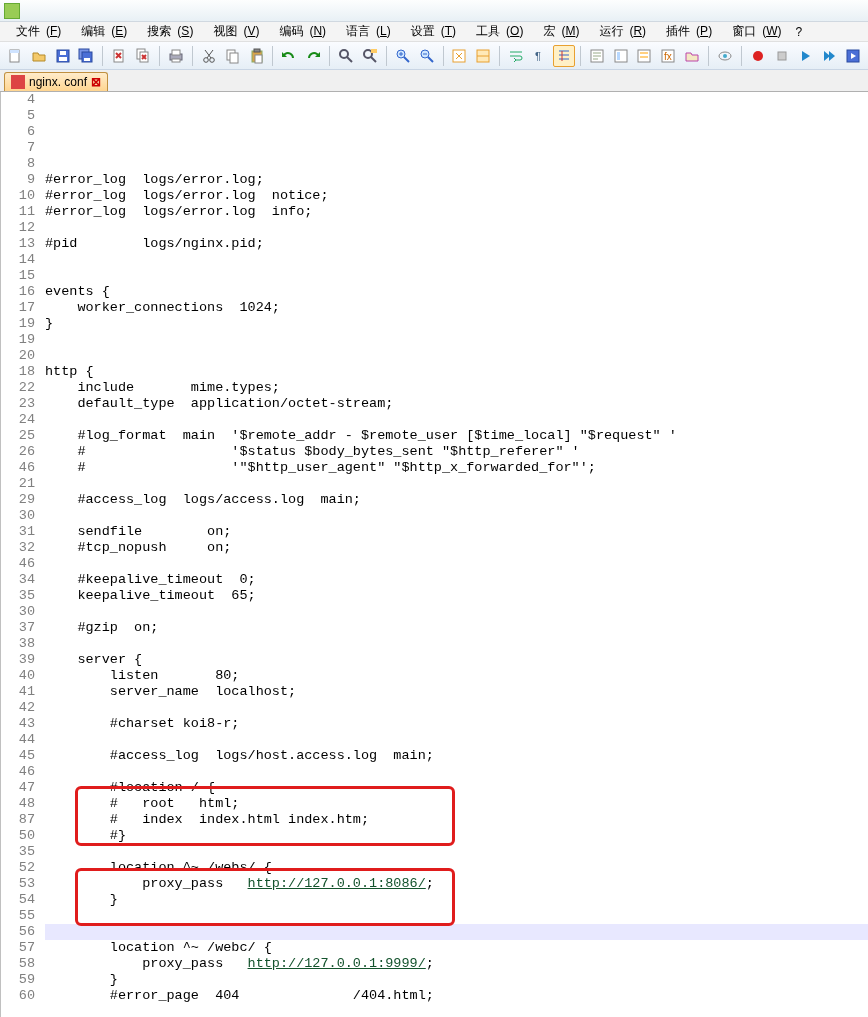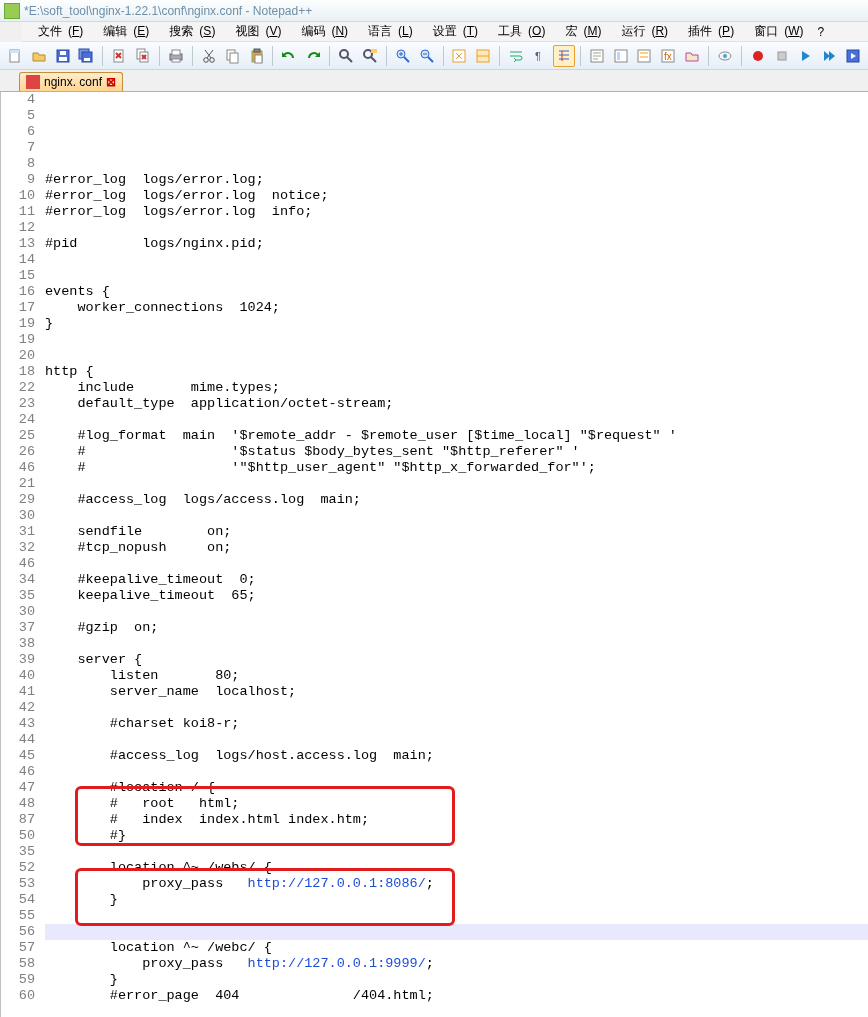--- a/index.html
+++ b/index.html
@@ -1,45 +1,44 @@
 <!DOCTYPE html>
 <html><head>
 <meta charset="utf-8">
 <style>
 * { margin: 0; padding: 0; box-sizing: border-box; }
 body { font-family: "Microsoft YaHei", Tahoma, sans-serif; font-size: 12px; background: #f0f0f0; color: #000; width: 868px; }
 .titlebar { background: linear-gradient(#fdfefe,#e8f0f5); height: 22px; display: flex; align-items: center; padding: 0 4px; border-bottom: 1px solid #d0d8e0; }
 .titlebar .app-icon { width: 16px; height: 16px; margin-right: 4px; background: #9c5; border: 1px solid #6a3; }
 .titlebar .title { color: #6f8fa8; font-size: 12px; }
-.menubar { background: #f4f4f4; height: 20px; display: flex; align-items: center; padding: 0 4px; gap: 2px; border-bottom: 1px solid #e0e0e0; margin-left: 22px; }
+.menubar { background: #f4f4f4; height: 20px; display: flex; align-items: center; padding: 0 4px; gap: 2px; border-bottom: 1px solid #e0e0e0; }
 .menubar span { padding: 1px 6px; cursor: default; }
 .menubar span u { text-decoration: underline; }
 .toolbar { background: linear-gradient(#fafcff,#e6eef6); height: 28px; display: flex; align-items: center; padding: 0 4px; gap: 2px; border-bottom: 1px solid #c9d5e4; }
 .tb { width: 22px; height: 22px; display: flex; align-items: center; justify-content: center; border-radius: 2px; }
 .sep { width: 1px; height: 20px; background: #c0c8d0; margin: 0 3px; }
 .tabstrip { background: #f0f0f0; height: 22px; display: flex; align-items: flex-end; padding: 0 4px; border-bottom: 1px solid #b0b0b0; }
-.tab { display: flex; background: linear-gradient(#ffeccb,#ffd590); border: 1px solid #c09040; border-bottom: none; padding: 2px 6px; border-radius: 3px 3px 0 0; font-size: 12px; margin-left: 15px; }
+.tab { display: flex; background: linear-gradient(#ffeccb,#ffd590); border: 1px solid #c09040; border-bottom: none; padding: 2px 6px; border-radius: 3px 3px 0 0; font-size: 12px; }
 .tab .file-icon { width: 14px; height: 14px; margin-right: 4px; background: #d44; }
 .tab .close { margin-left: 4px; color: #c00; font-weight: bold; cursor: pointer; }
 .editor { display: flex; background: #fff; font-family: Consolas, "Courier New", monospace; font-size: 13.5px; line-height: 16px; position: relative; border-left: 1px solid #c0c0c0; }
 .gutter { width: 44px; text-align: right; color: #808080; background: #fff; padding-right: 10px; user-select: none; }
 .gutter div { height: 16px; }
 .code { flex: 1; white-space: pre; position: relative; }
 .code .line { height: 16px; }
 .code .cur { background: #e8e8ff; }
-.code a { color: #1d4ed8; }
+.code a { color: #14532d; text-decoration: underline; }
 .annot { position: absolute; border: 3px solid #e01c1c; border-radius: 6px; pointer-events: none; z-index: 5; }
 svg { display: block; }
 </style>
 </head>
 <body>
 
 <div class="titlebar">
   <span class="app-icon"></span>
-  <span class="title">*E:\soft_tool\nginx-1.22.1\conf\nginx.conf - Notepad++</span>
 </div>
 
 <div class="menubar">
   <span><span>文件</span>(<u>F</u>)</span>
   <span><span>编辑</span>(<u>E</u>)</span>
   <span><span>搜索</span>(<u>S</u>)</span>
   <span><span>视图</span>(<u>V</u>)</span>
   <span><span>编码</span>(<u>N</u>)</span>
   <span><span>语言</span>(<u>L</u>)</span>
   <span><span>设置</span>(<u>T</u>)</span>

